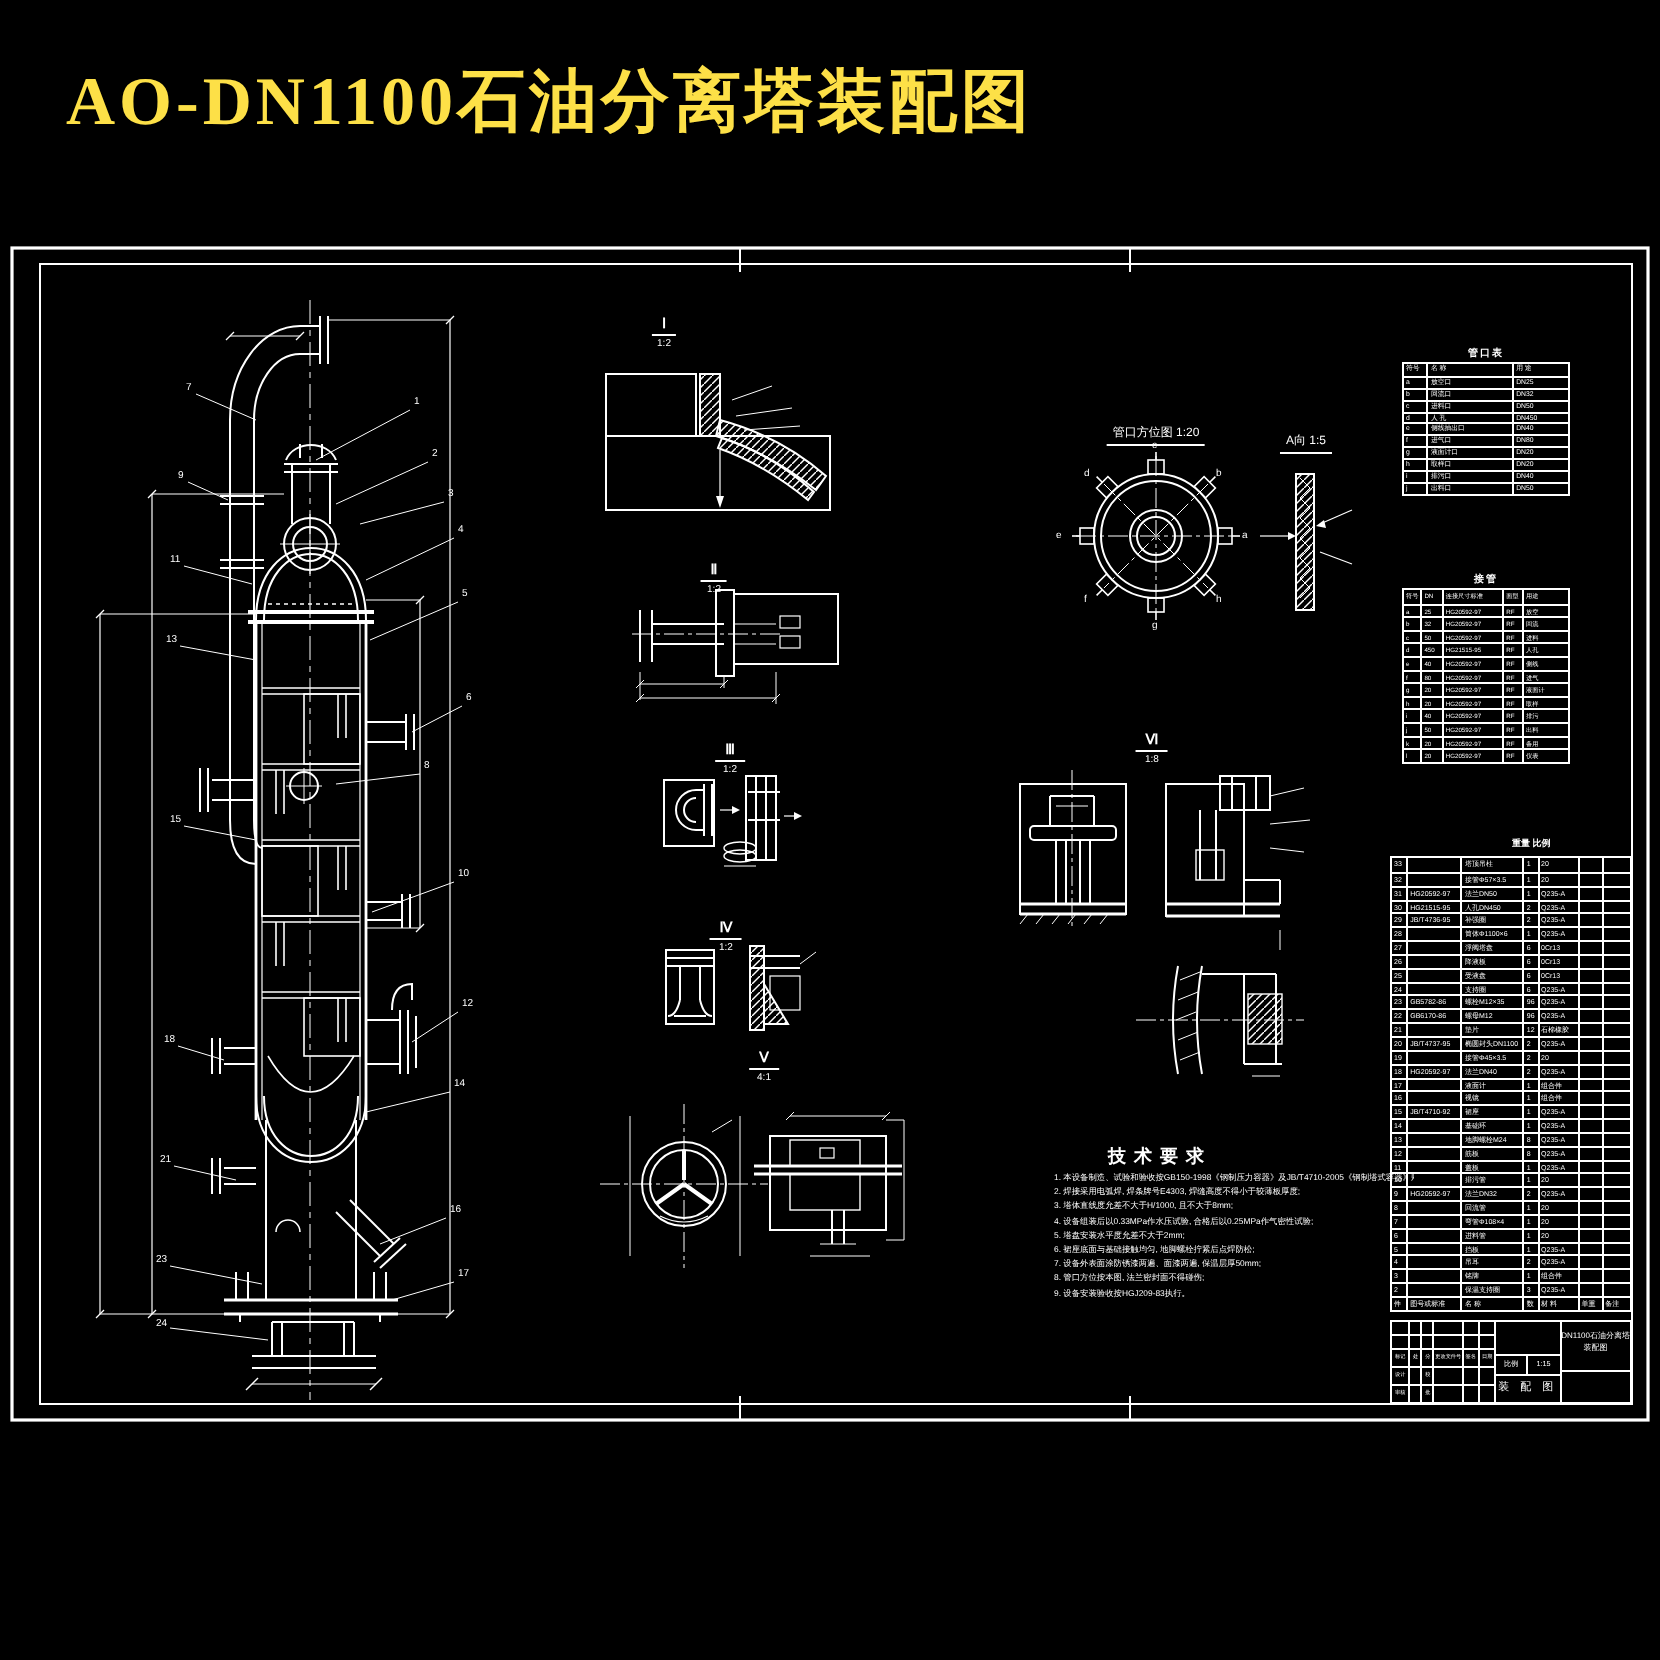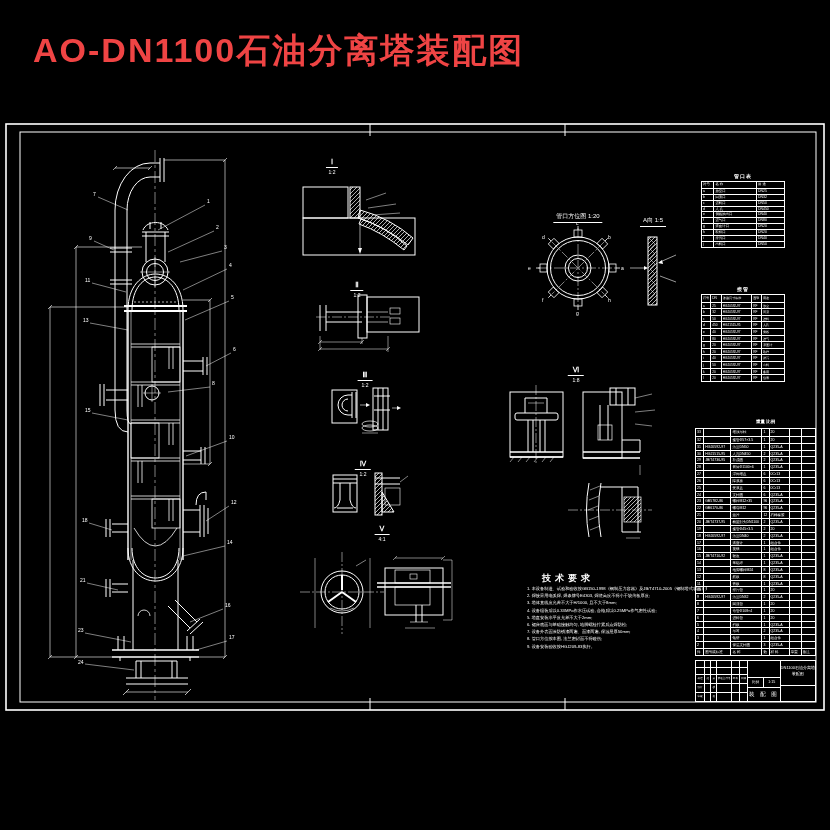--- a/index.html
+++ b/index.html
@@ -1,18 +1,18 @@
 <!DOCTYPE html>
 <html><head>
 <meta charset="utf-8">
 <style>
   html,body{margin:0;padding:0;background:#000;}
   body{width:830px;height:830px;position:relative;overflow:hidden;font-family:"Liberation Sans",sans-serif;}
-  .red-title{position:absolute;left:33px;top:28px;font-family:Liberation Sans, sans-serif;font-weight:bold;
-             font-size:34px;letter-spacing:2px;color:#ef4444;white-space:nowrap;}
+  .red-title{position:absolute;left:33px;top:28px;font-family:Liberation Serif, serif;font-weight:bold;
+             font-size:34px;letter-spacing:2px;color:#fde047;white-space:nowrap;}
   svg{position:absolute;left:0;top:0;}
   .callout{position:absolute;color:#fff;font-size:5px;line-height:1;}
   .vlabel{position:absolute;color:#fff;text-align:center;transform:translateX(-50%);}
   .vlabel .vch{display:block;font-size:7px;font-weight:bold;border-bottom:1px solid #fff;padding:0 5px 1px;}
   .vlabel .vsc{display:block;font-size:5px;padding-top:1px;}
   .utitle{position:absolute;color:#fff;font-size:6px;transform:translateX(-50%);border-bottom:1px solid #fff;padding:0 3px 1px;}
   .tech-head{position:absolute;color:#fff;font-size:9px;font-weight:bold;letter-spacing:4px;transform:translateX(-50%);}
   .tech-lines{position:absolute;color:#fff;font-size:4.2px;line-height:7.2px;width:180px;}
   .tech-lines .line{white-space:nowrap;overflow:hidden;}
   .tbl{position:absolute;display:flex;flex-direction:column;border:1px solid #fff;color:#fff;box-sizing:border-box;}
@@ -493,21 +493,21 @@
   <span class="vch">Ⅴ</span>
     <span class="vsc">4:1</span>
   </div>
 <div class="vlabel" style="left:576px;top:366px">
   <span class="vch">Ⅵ</span>
     <span class="vsc">1:8</span>
   </div>
 <div class="utitle" style="left:578px;top:212px">管口方位图 1:20</div>
 <div class="utitle" style="left:653px;top:216px">A向 1:5</div>
 
-<div class="tech-head" style="left:568px;top:572px">技术要求</div>
+<div class="tech-head" style="left:580px;top:572px">技术要求</div>
 <div class="tech-lines" style="left:527px;top:585px">
     <div class="line">1. 本设备制造、试验和验收按GB150-1998《钢制压力容器》及JB/T4710-2005《钢制塔式容器》规定进行;</div>
     <div class="line">2. 焊接采用电弧焊, 焊条牌号E4303, 焊缝高度不得小于较薄板厚度;</div>
     <div class="line">3. 塔体直线度允差不大于H/1000, 且不大于8mm;</div>
     <div class="line">4. 设备组装后以0.33MPa作水压试验, 合格后以0.25MPa作气密性试验;</div>
     <div class="line">5. 塔盘安装水平度允差不大于2mm;</div>
     <div class="line">6. 裙座底面与基础接触均匀, 地脚螺栓拧紧后点焊防松;</div>
     <div class="line">7. 设备外表面涂防锈漆两遍、面漆两遍, 保温层厚50mm;</div>
     <div class="line">8. 管口方位按本图, 法兰密封面不得碰伤;</div>
     <div class="line">9. 设备安装验收按HGJ209-83执行。</div>

